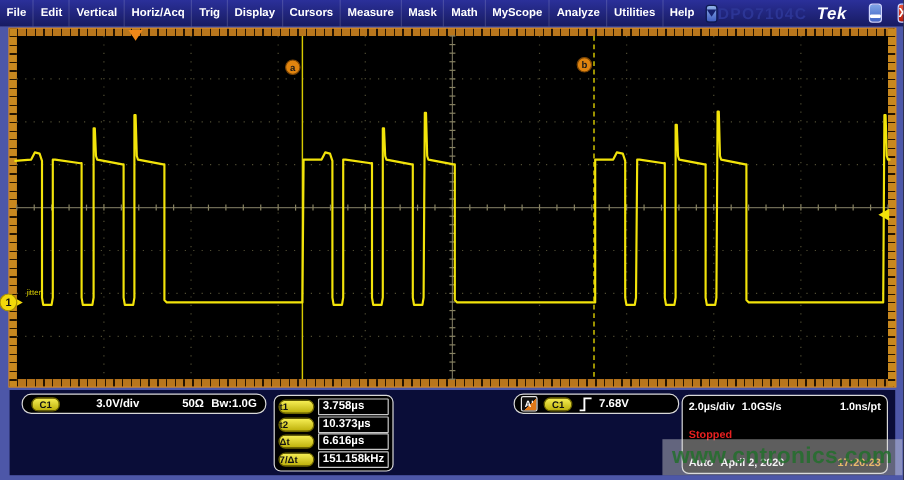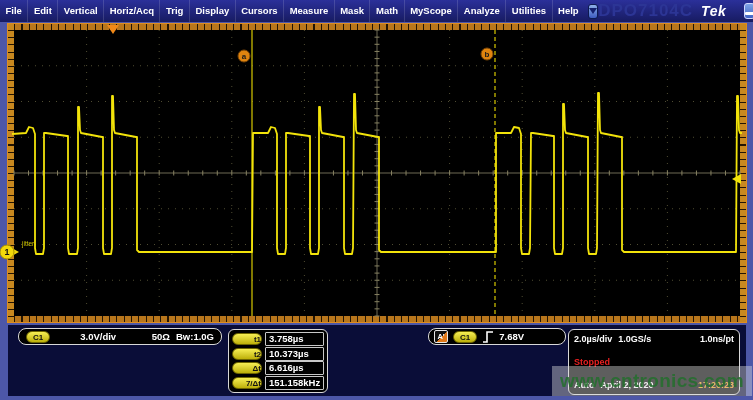--- a/index.html
+++ b/index.html
@@ -24,21 +24,21 @@
   .menu-dropdown{
     width:22px;height:15px;margin-left:4px;border-radius:3px;
     background:linear-gradient(#8fb0e8,#3d5cc0);
     border:1px solid #0d1a50;display:flex;align-items:center;justify-content:center;
   }
   .menu-dropdown .tri{
     width:0;height:0;border-left:4px solid transparent;border-right:4px solid transparent;
     border-top:6px solid #14206e;
   }
   .title-spacer{flex:1;}
-  .model-ghost{color:#2c3595;font-size:17px;font-weight:bold;letter-spacing:1px;margin-right:8px;}
+  .model-ghost{color:#2c3595;font-size:13px;font-weight:bold;letter-spacing:1px;margin-right:8px;}
   .brand{color:#fff;font-size:14px;font-weight:bold;font-style:italic;letter-spacing:0.5px;margin-right:18px;}
   .win-btn{width:25px;height:16px;border-radius:3px;margin-right:13px;border:1px solid #cfd6ff;
     display:flex;align-items:center;justify-content:center;}
   .win-min{background:linear-gradient(#7fa4e6,#3f62c4);}
   .win-min .bar{width:9px;height:3px;background:#fff;border-radius:1px;margin-top:5px;}
   .win-close{background:linear-gradient(#e8543a,#b41708);color:#fff;font-size:11px;font-weight:bold;margin-right:4px;}
   
   .frame{
     position:absolute;left:8px;top:24px;width:738px;height:298px;
     background:#b8761c;box-shadow:0 0 0 1px #de8d20;z-index:1;
@@ -55,21 +55,21 @@
   .scene-svg [data-interactable="true"]{pointer-events:auto;}
   
   .bottom-panel{
     position:absolute;left:8px;top:325px;width:738px;height:71px;
     background:#0a0d38;z-index:4;
   }
   .robox{position:absolute;background:#000;border:1px solid #d8d8d8;border-radius:8px;
     display:flex;align-items:center;color:#fff;font-size:9.5px;font-weight:bold;}
   .badge{
     background:linear-gradient(#f6ee54,#bdb00a);color:#111;border:1px solid #6e6600;
-    border-radius:7px;font-size:8px;font-weight:bold;text-align:right;
+    border-radius:7px;font-size:8px;font-weight:bold;text-align:left;
     padding:0 6px;line-height:11px;height:12px;flex:0 0 auto;
   }
   .ch-box{left:10px;top:3px;width:204px;height:17px;padding:0 7px;gap:6px;}
   .ch-scale{margin-right:auto;margin-left:24px;}
   .meas-box{left:220px;top:4px;width:100px;height:64px;border-radius:6px;
     flex-direction:column;justify-content:space-between;align-items:stretch;padding:2px 3px;}
   .meas-row{display:flex;align-items:center;gap:3px;height:14px;}
   .meas-badge{width:30px;padding:0;}
   .meas-val{flex:1;border:1px solid #c8c8c8;border-radius:1px;background:#000;
     padding:0 3px;line-height:12px;font-size:9.5px;}

